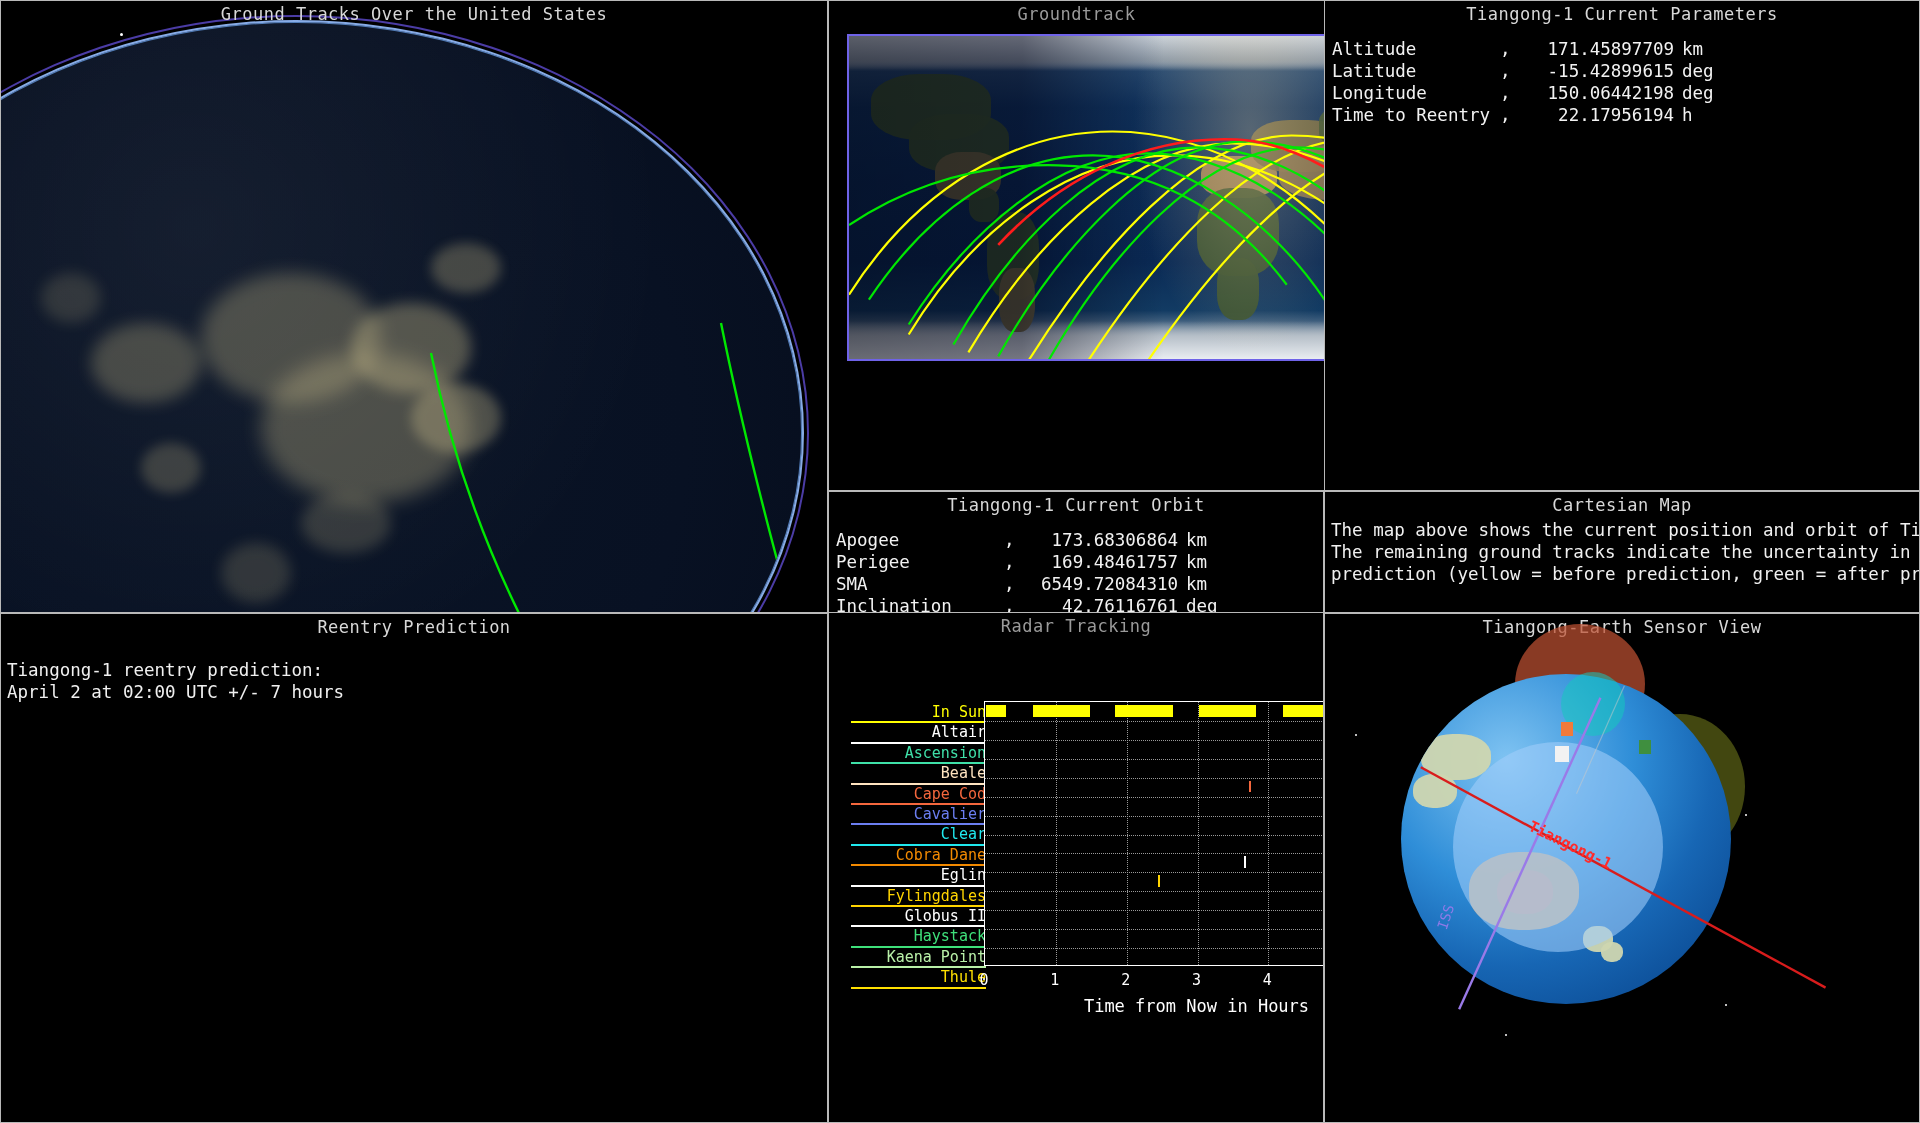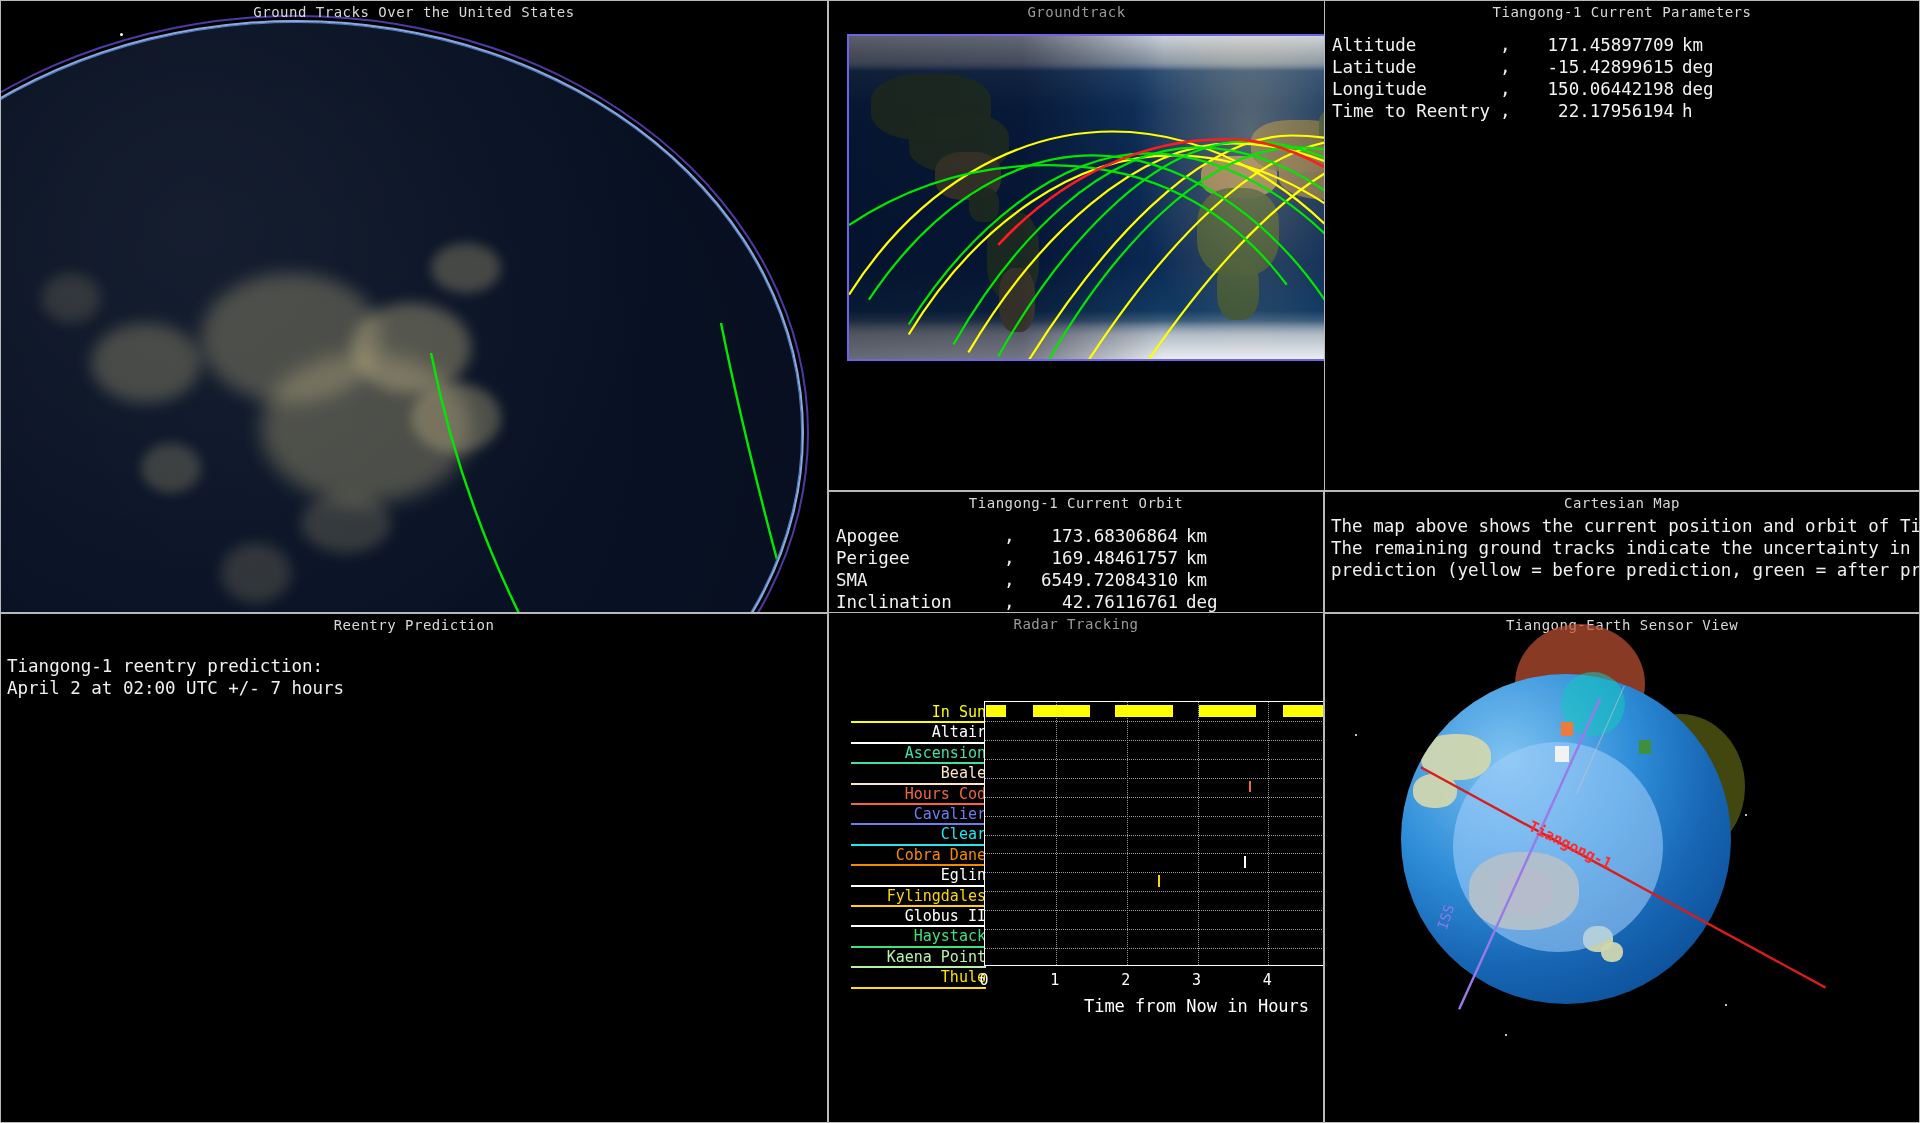--- a/index.html
+++ b/index.html
@@ -10,21 +10,21 @@
   }
   .grid {
     width:1920px; height:1123px;
     display:grid;
     grid-template-columns:828px 496px 596px;
     grid-template-rows:491px 122px 510px;
     background:#000;
   }
   .cell { position:relative; overflow:hidden; background:#000; border:1px solid #b9b9b9; }
   .panel-title {
-    text-align:center; color:#d8d8d8; font-size:14px; letter-spacing:.5px;
+    text-align:center; color:#d8d8d8; font-size:17px; letter-spacing:.5px;
     padding-top:3px; font-family:"DejaVu Sans Mono","Liberation Mono",monospace;
     white-space:nowrap;
   }
   .panel-title.dim { color:#9a9a9a; }
   .panel-sub { text-align:center; color:#c9c9c9; font-size:17px; padding-top:3px; }
 
   
   #groundtrack-cell { border-right:0; }
   .map-frame {
     position:absolute; left:18px; top:33px; width:791px; height:327px;
@@ -221,21 +221,21 @@
   </div>
 
   <div class="cell" id="radar-cell">
     <div class="panel-title dim">Radar Tracking</div>
     <div class="radar-wrap">
       <div class="radar-labels" id="radar-labels">
           <div class="rlabel" style="color: rgb(255, 255, 0);">In Sun</div>
           <div class="rlabel" style="color: rgb(255, 255, 255);">Altair</div>
           <div class="rlabel" style="color: rgb(63, 224, 168);">Ascension</div>
           <div class="rlabel" style="color: rgb(255, 228, 192);">Beale</div>
-          <div class="rlabel" style="color: rgb(244, 103, 61);">Hours Cod</div>
+          <div class="rlabel" style="color: rgb(244, 103, 61);">Cape Cod</div>
           <div class="rlabel" style="color: rgb(107, 126, 240);">Cavalier</div>
           <div class="rlabel" style="color: rgb(32, 232, 238);">Clear</div>
           <div class="rlabel" style="color: rgb(243, 138, 0);">Cobra Dane</div>
           <div class="rlabel" style="color: rgb(255, 255, 255);">Eglin</div>
           <div class="rlabel" style="color: rgb(255, 212, 0);">Fylingdales</div>
           <div class="rlabel" style="color: rgb(255, 255, 255);">Globus II</div>
           <div class="rlabel" style="color: rgb(63, 224, 122);">Haystack</div>
           <div class="rlabel" style="color: rgb(185, 240, 168);">Kaena Point</div>
           <div class="rlabel" style="color: rgb(255, 224, 0);">Thule</div>
         </div>

